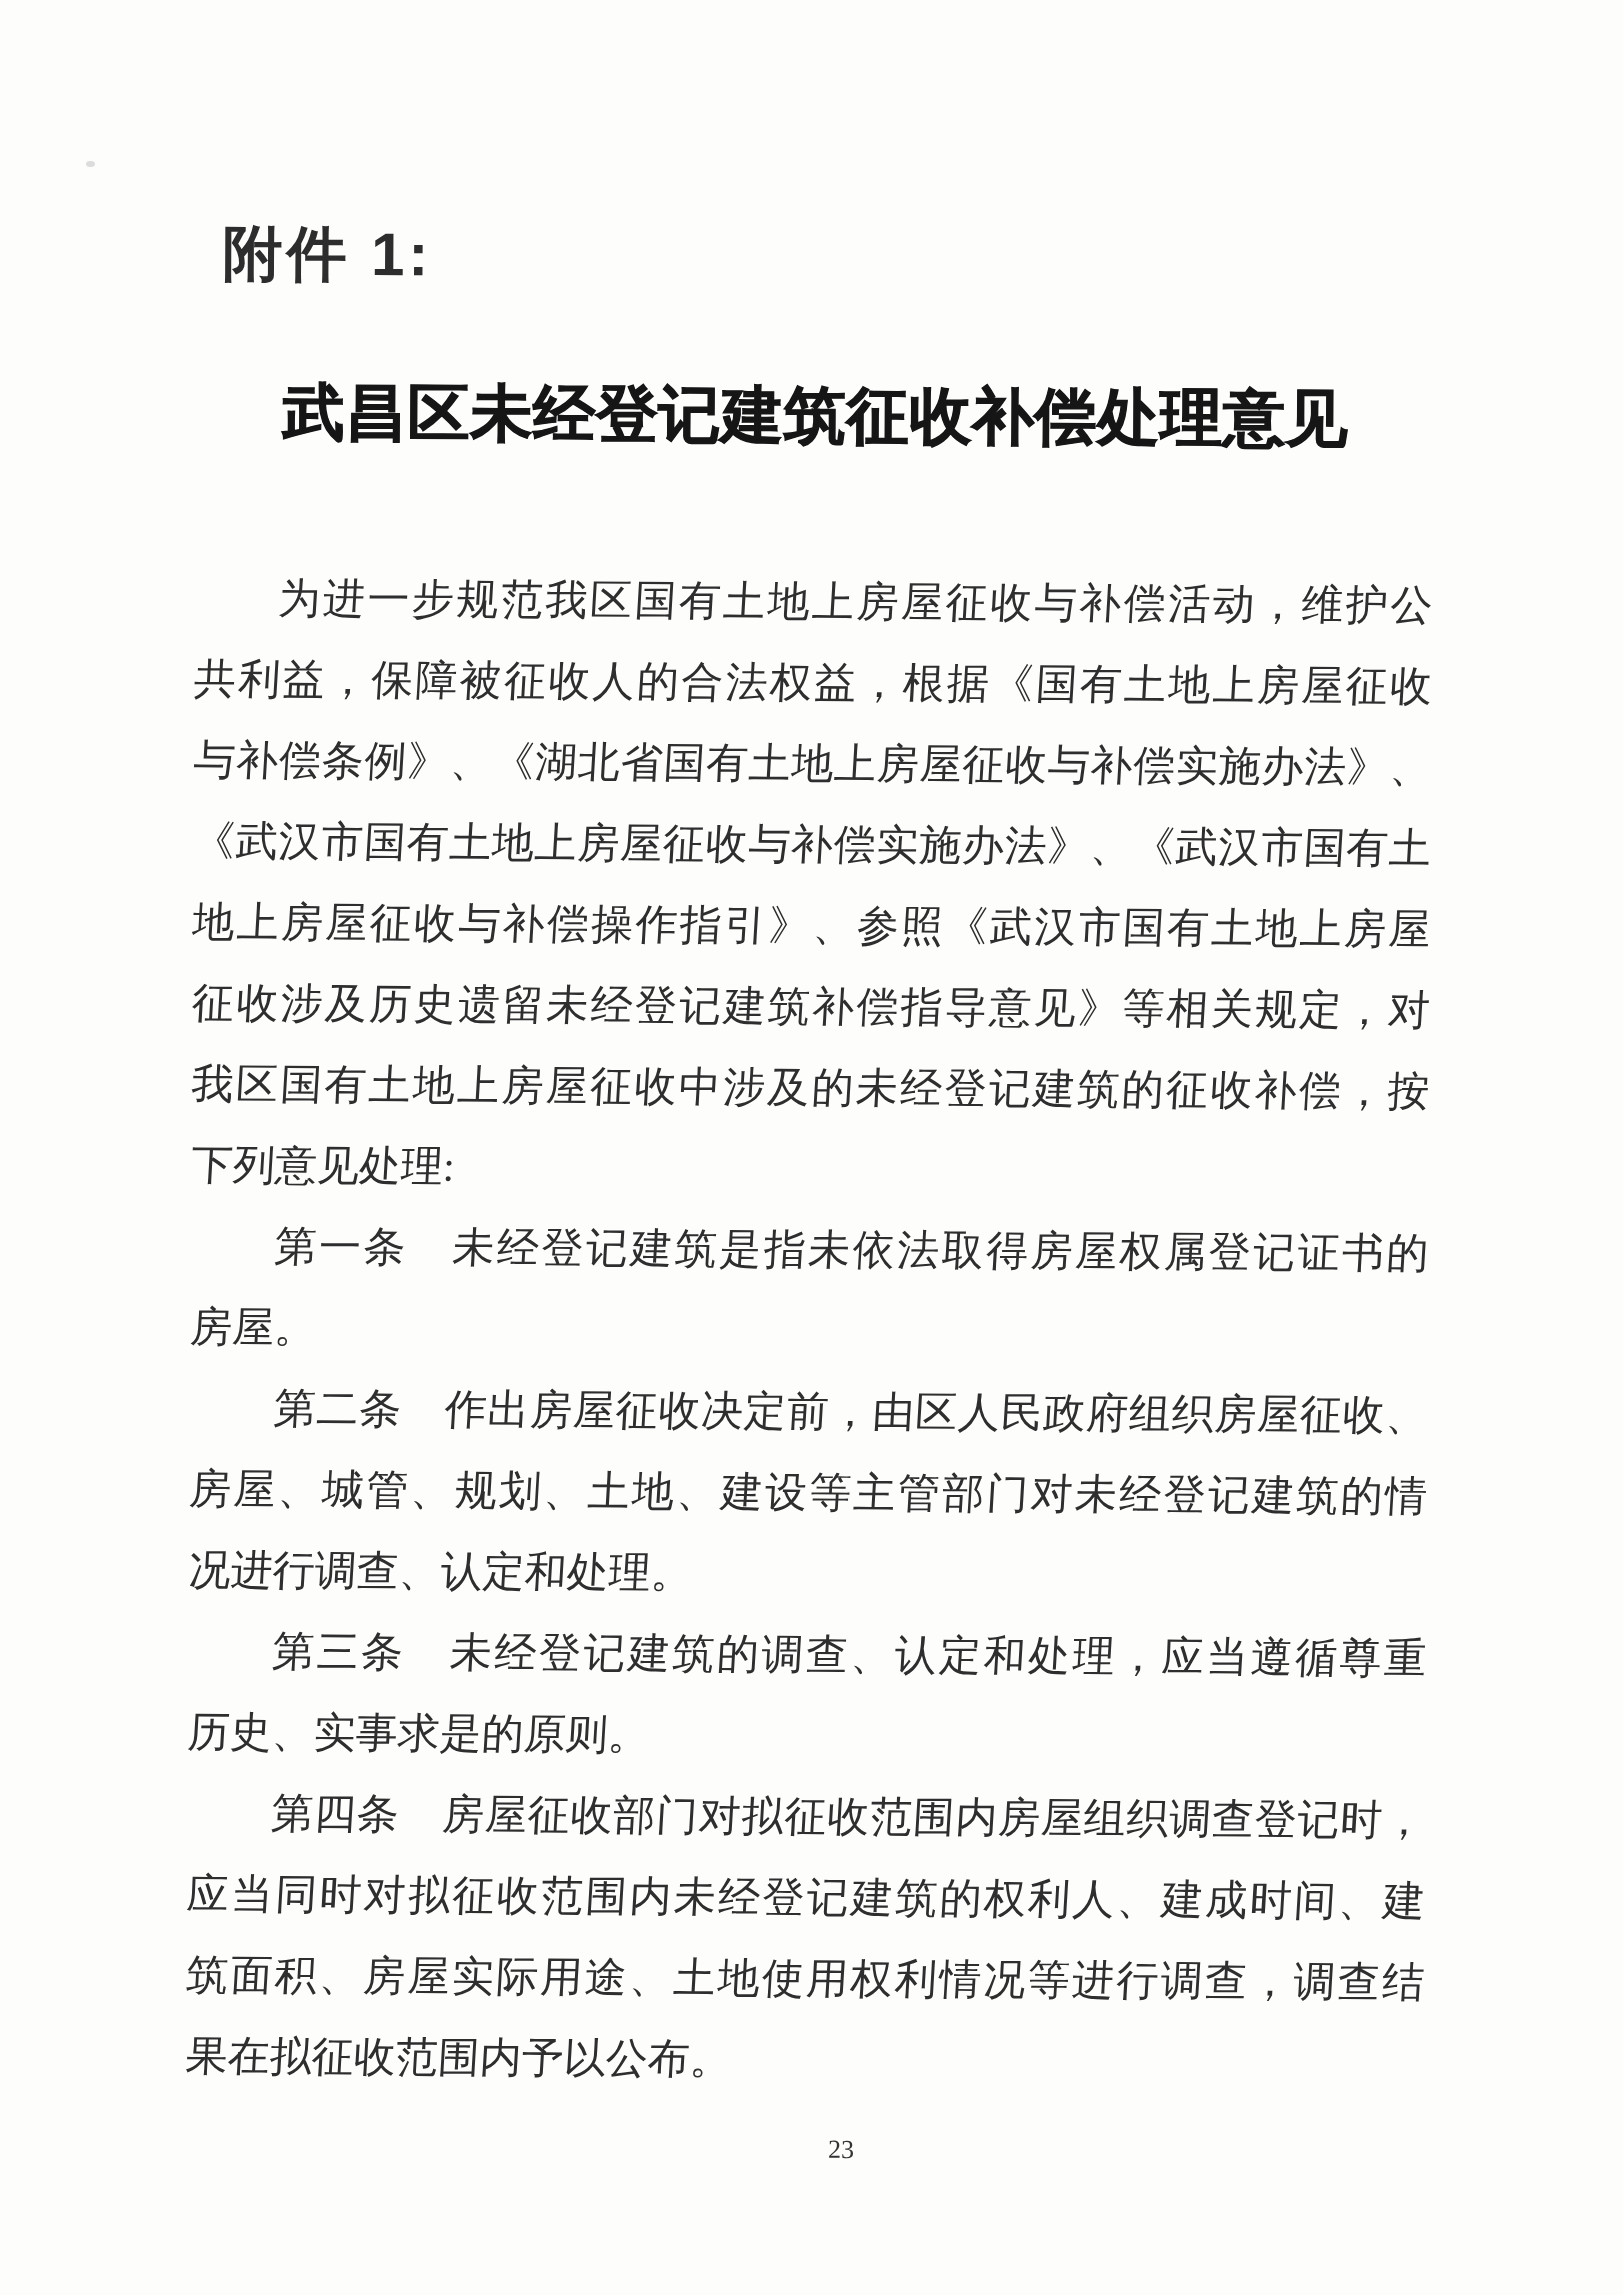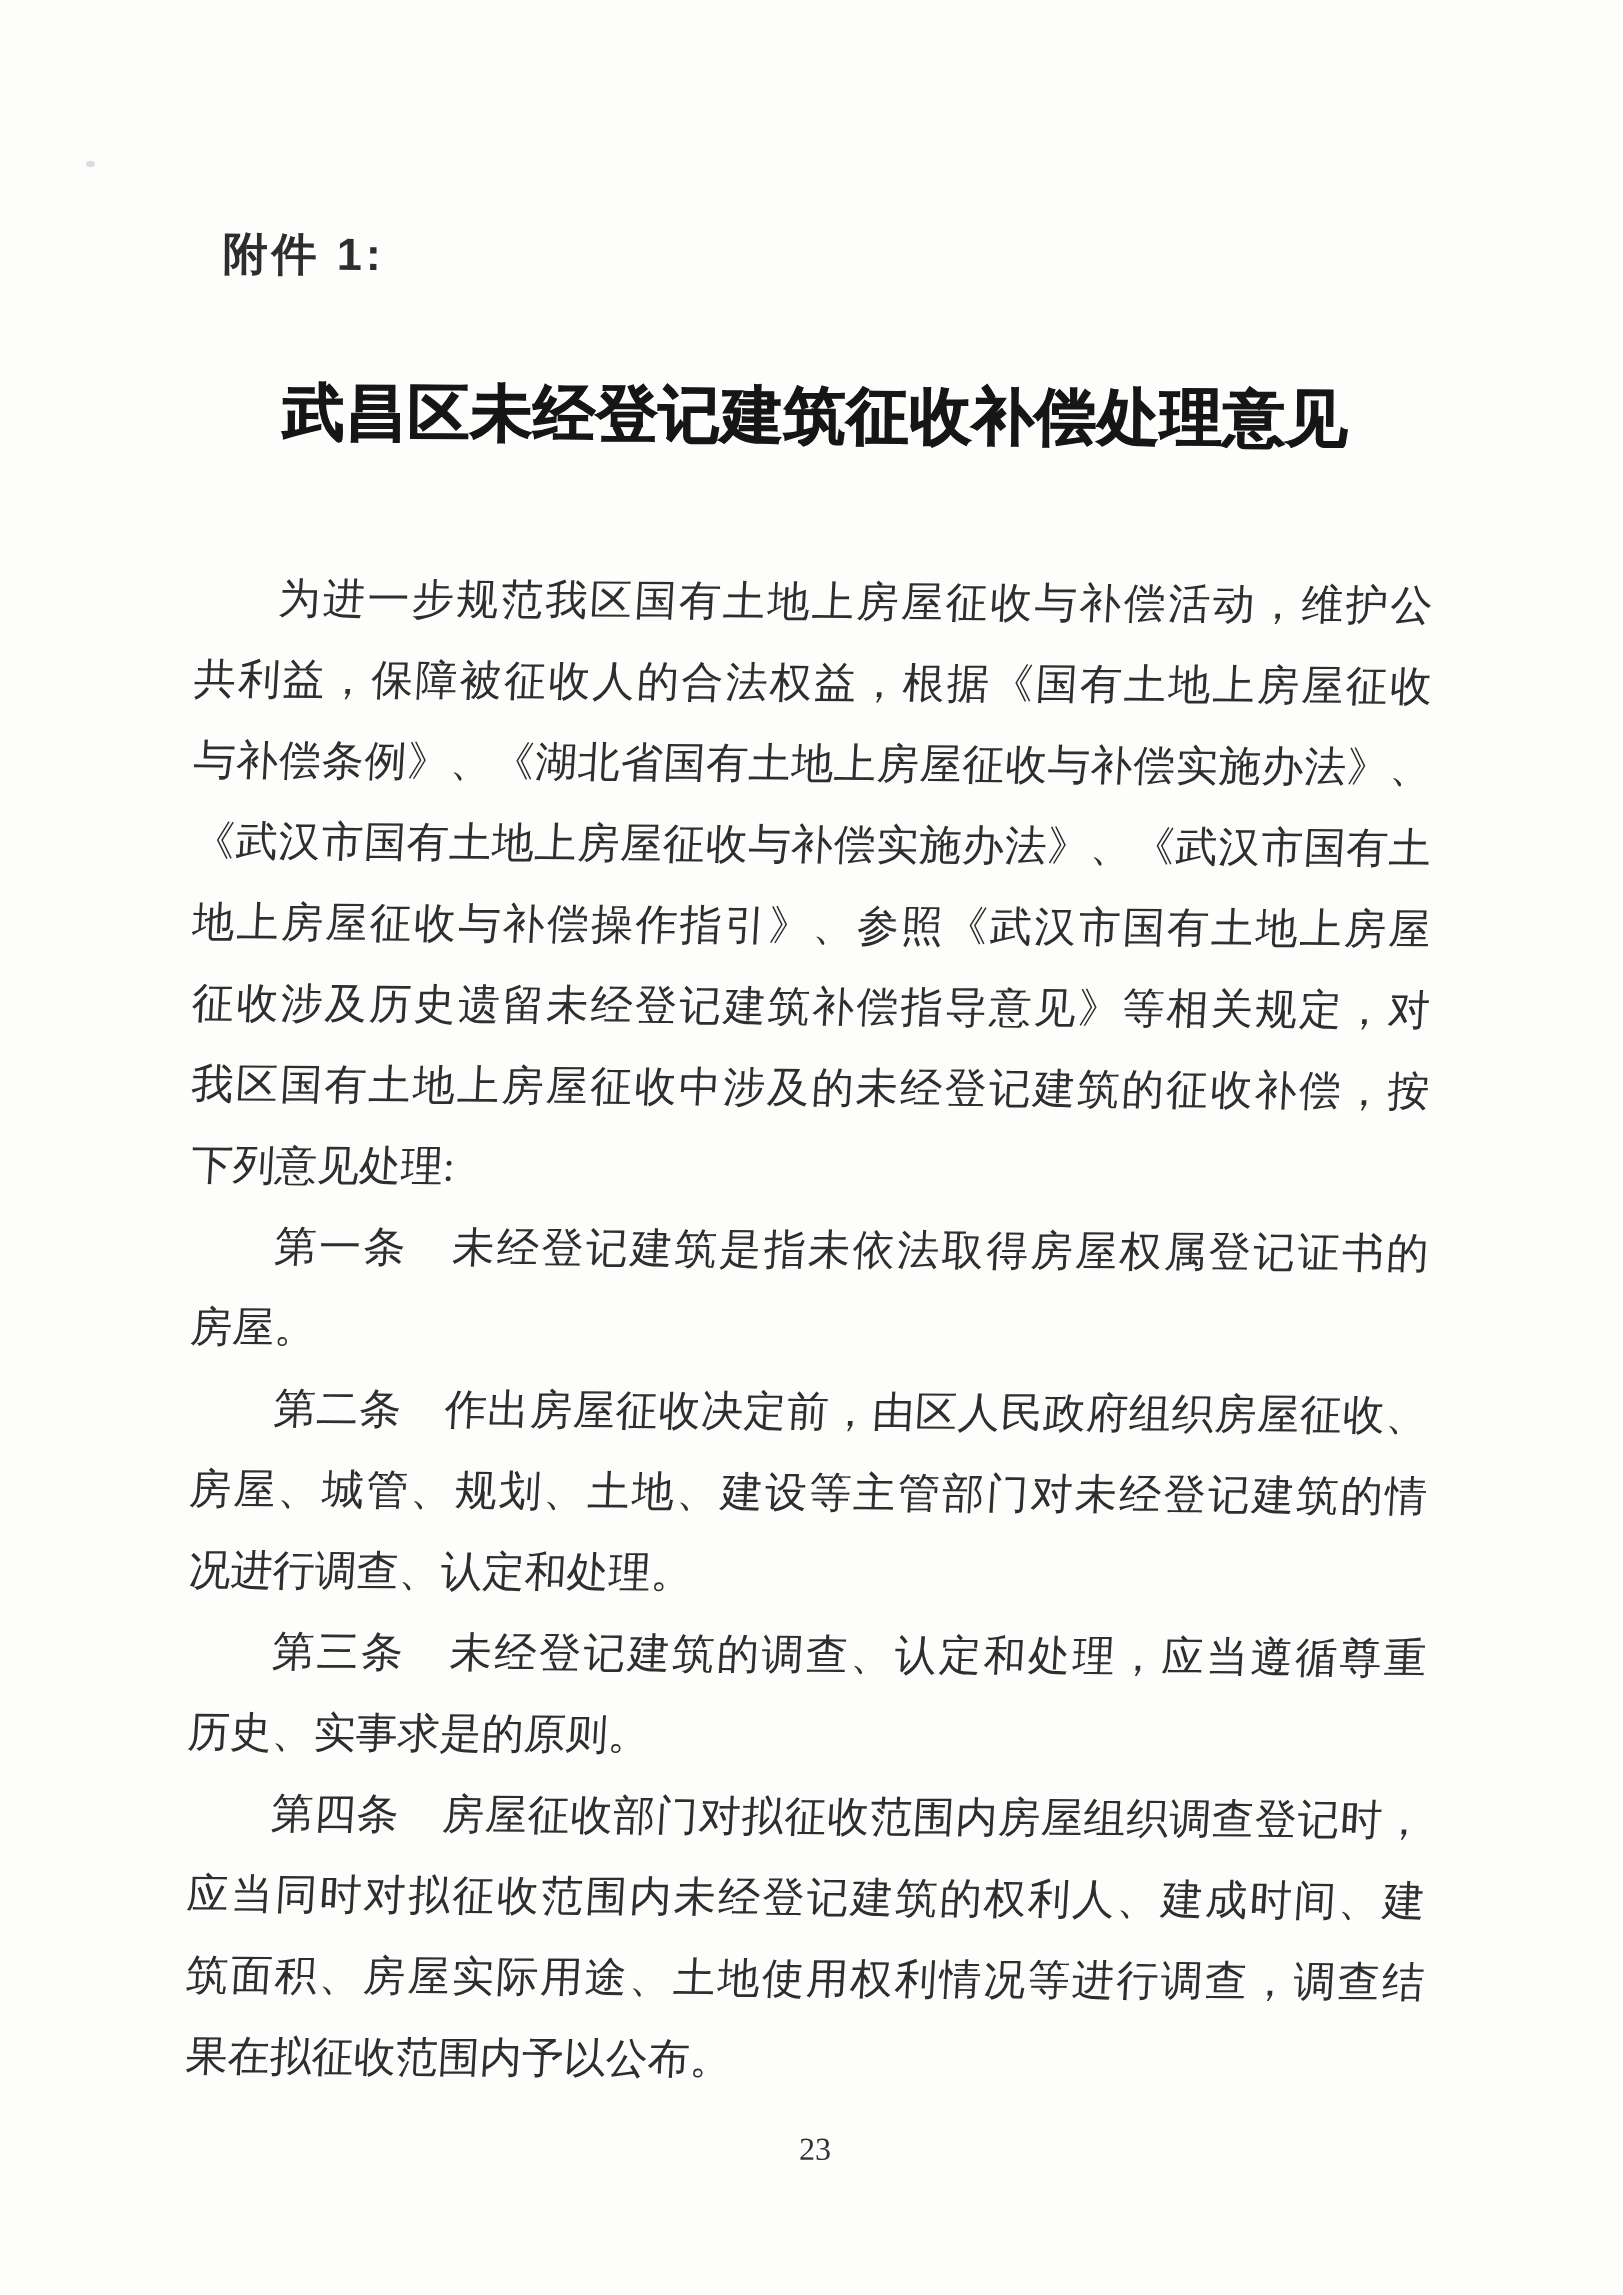--- a/index.html
+++ b/index.html
@@ -19,21 +19,21 @@
   .scan-layer {
     position: absolute;
     inset: 0;
     transform: rotate(0.35deg);
     transform-origin: 209px 537px;
   }
   .attachment-label {
     position: absolute;
     left: 221px;
     top: 229px;
-    font-size: 45px;
+    font-size: 60px;
     line-height: 50px;
     letter-spacing: 3.9px;
     font-weight: 600;
     color: #2d2d2d;
     font-family: "Liberation Sans", "DejaVu Sans", sans-serif;
   }
   .doc-title {
     position: absolute;
     left: 196px;
     top: 370px;
@@ -66,23 +66,23 @@
   }
   .body-line.indent {
     padding-left: 84px;
   }
   .body-line.end {
     text-align-last: left;
   }
   .page-number {
     position: absolute;
     top: 2131px;
-    left: 825px;
+    left: 851px;
     transform: translateX(-50%);
-    font-size: 32px;
+    font-size: 26px;
     line-height: 29px;
     color: #333333;
     font-family: "Liberation Serif", "DejaVu Serif", serif;
   }
   .speck {
     position: absolute;
     left: 86px;
     top: 161px;
     width: 8.5px;
     height: 5.9px;

